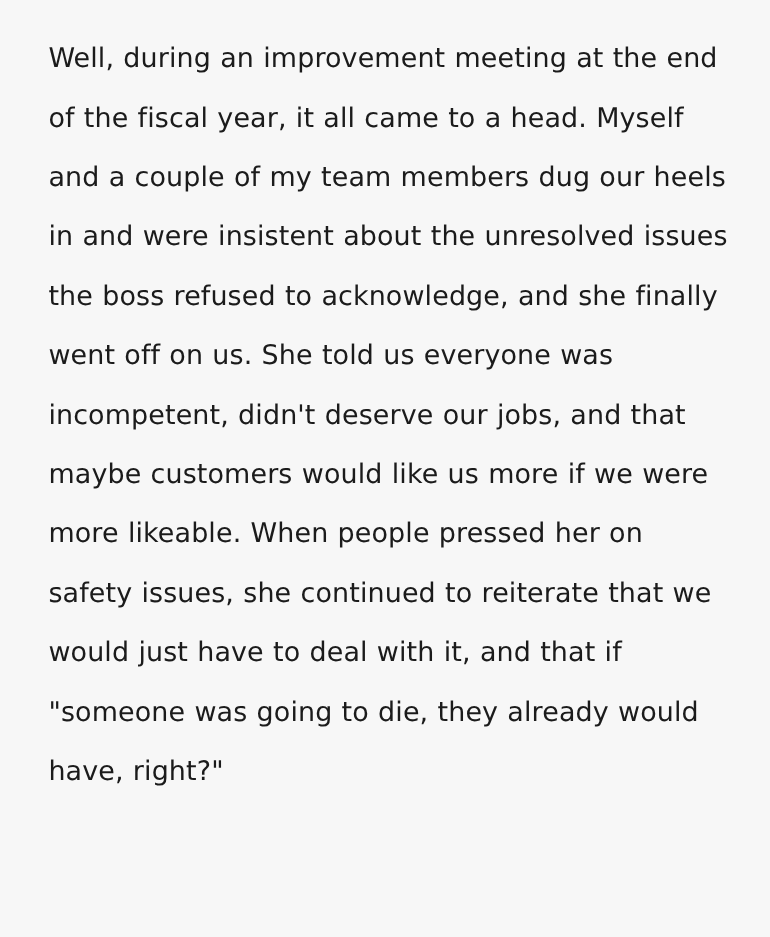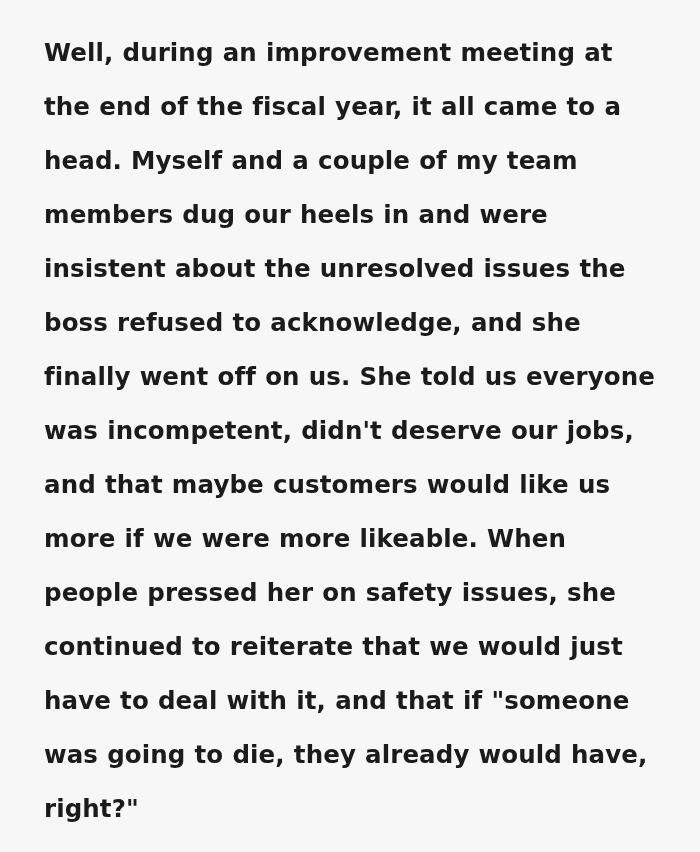--- a/index.html
+++ b/index.html
@@ -18,21 +18,21 @@
     width: 700px;
     height: 852px;
     background: #f7f7f7;
     padding: 26px 34px 20px 44px;
     display: block;
   }
   .story-text {
     font-size: 24.5px;
     line-height: 54px;
     color: #1b1b1b;
-    font-weight: 700;
+    font-weight: 400;
     letter-spacing: 0.1px;
     word-spacing: 0.5px;
     text-align: left;
     white-space: pre-wrap;
     margin: 0;
   }
 </style>
 </head>
 <body>
 

